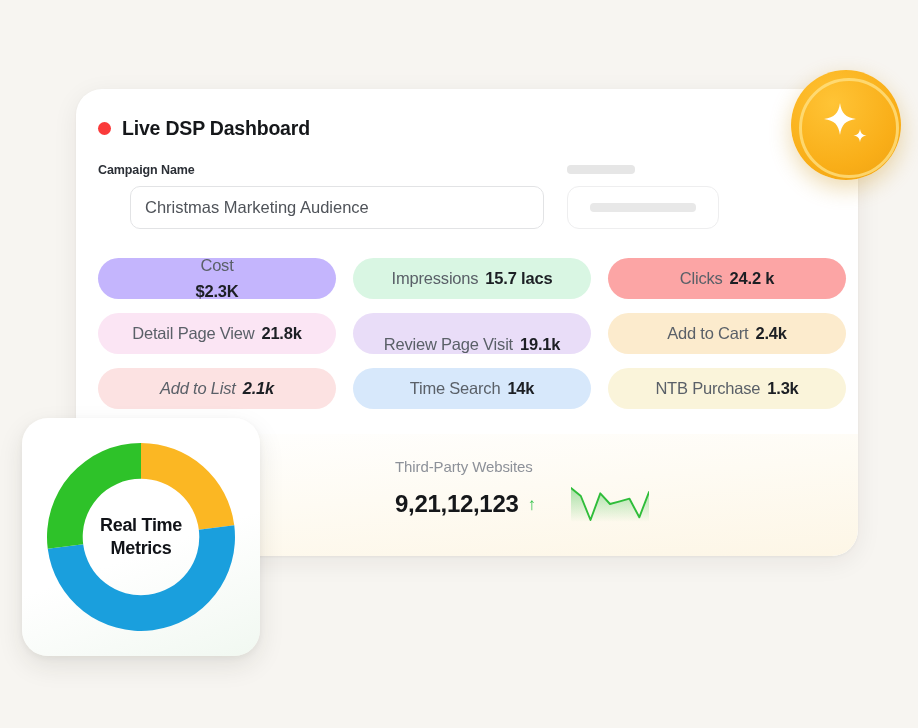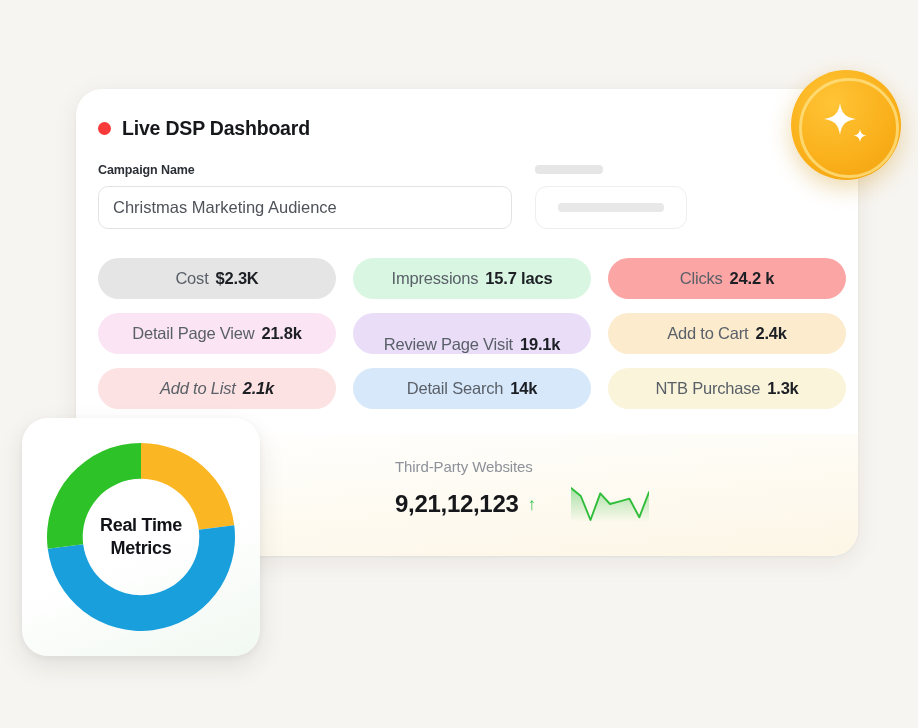--- a/index.html
+++ b/index.html
@@ -72,20 +72,21 @@
     width: 414px;
     height: 43px;
     border: 1px solid #e2e3e5;
     border-radius: 10px;
     background: #fff;
     font-family: inherit;
     font-size: 16.5px;
     color: #4f5359;
     padding: 0 14px;
     outline: none;
+    margin-left: 32px;
   }
 
   
   #skeleton-label {
     width: 68px; height: 9px;
     border-radius: 4px;
     background: #e6e6e6;
     margin-bottom: 12px;
   }
   #skeleton-input {
@@ -241,21 +242,21 @@
 
     <div class="field-block">
       <div id="skeleton-label"></div>
       <div id="skeleton-input">
         <div id="skeleton-input-bar"></div>
       </div>
     </div>
   </div>
 
   <div id="chips-grid">
-      <div class="chip" style="background: #e5e5e5;">
+      <div class="chip" style="background: #c4b5fd; flex-direction: column;">
         <span class="chip-label">Cost</span>
         <span class="chip-value">$2.3K</span>
       </div>
       <div class="chip" style="background: rgb(217, 246, 227);">
         <span class="chip-label">Impressions</span>
         <span class="chip-value">15.7 lacs</span>
       </div>
       <div class="chip" style="background: #fca5a5;">
         <span class="chip-label">Clicks</span>
         <span class="chip-value">24.2 k</span>
@@ -270,21 +271,21 @@
       </div>
       <div class="chip" style="background: rgb(252, 235, 205);">
         <span class="chip-label">Add to Cart</span>
         <span class="chip-value">2.4k</span>
       </div>
       <div class="chip" style="background: rgb(252, 226, 226); font-style: italic;">
         <span class="chip-label">Add to List</span>
         <span class="chip-value">2.1k</span>
       </div>
       <div class="chip" style="background: rgb(215, 232, 251);">
-        <span class="chip-label">Detail Search</span>
+        <span class="chip-label">Time Search</span>
         <span class="chip-value">14k</span>
       </div>
       <div class="chip" style="background: rgb(250, 244, 218);">
         <span class="chip-label">NTB Purchase</span>
         <span class="chip-value">1.3k</span>
       </div>
     </div>
 
   <div id="stats-band">
       <div class="stat-col">

